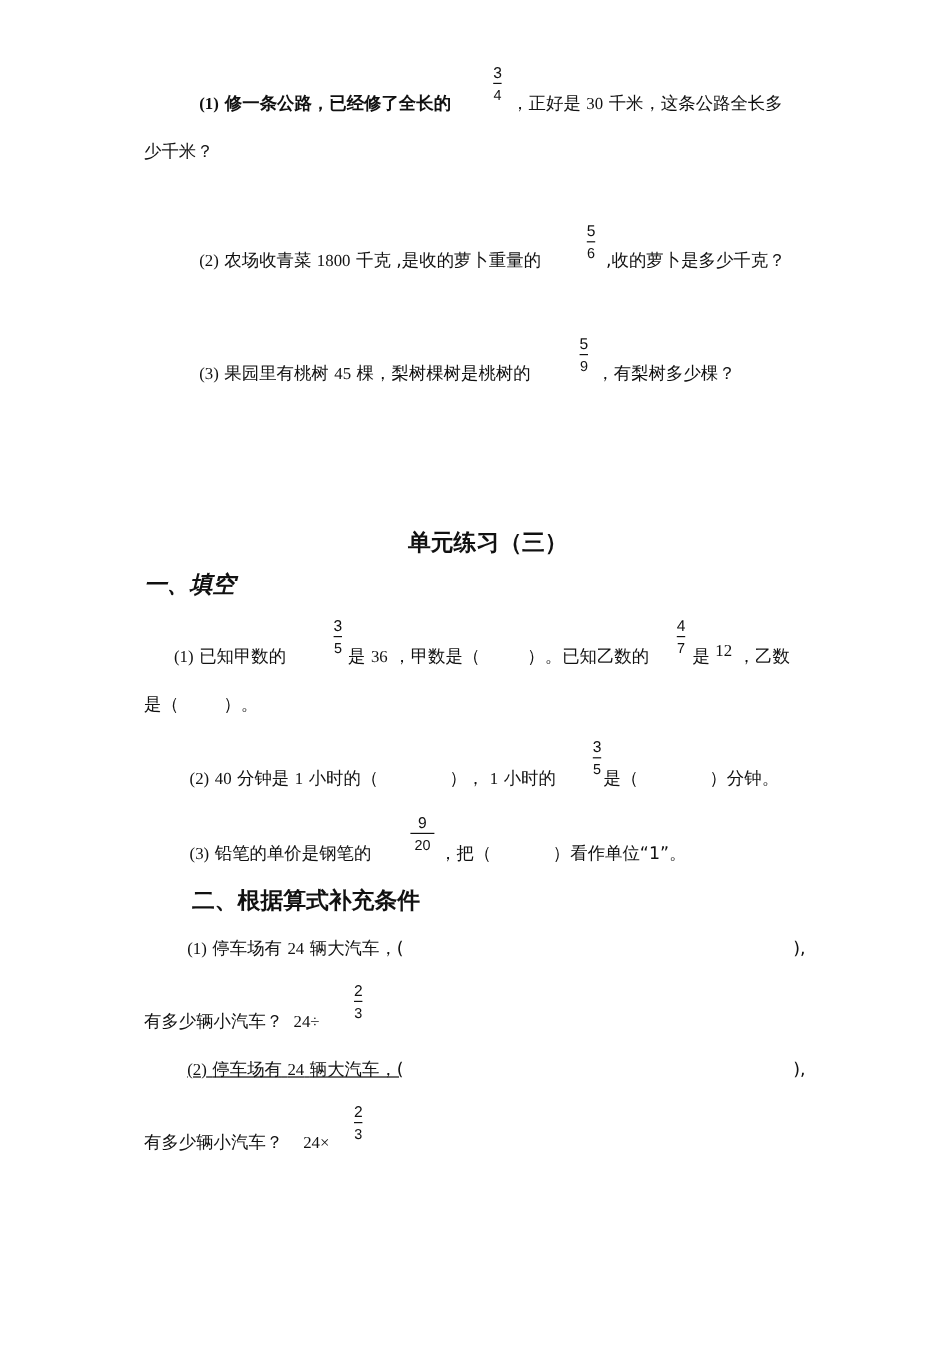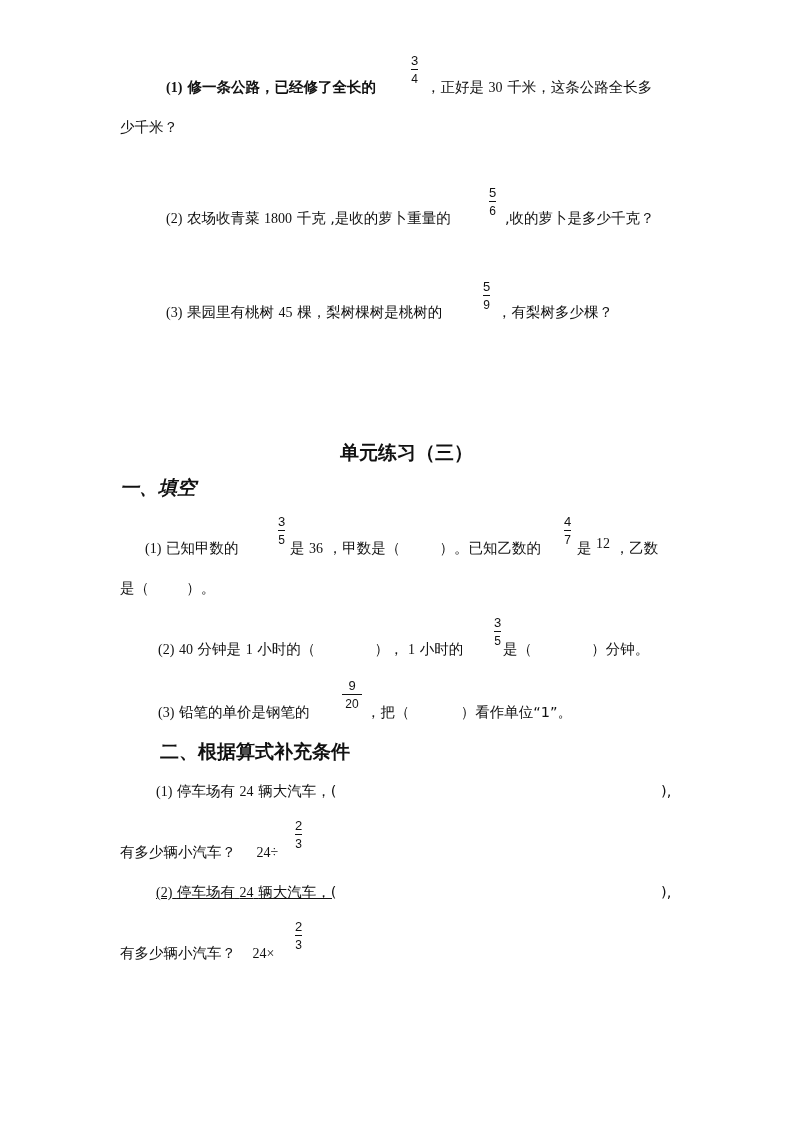--- a/index.html
+++ b/index.html
@@ -144,21 +144,21 @@
 <div class="line" style="left:156px; top:781px;">
   <span class="num">(1)</span>
   <span>停车场有</span>
   <span class="num">24</span>
   <span>辆大汽车，(</span>
 </div>
 <span class="blank" style="position:absolute; left:365px; top:781px; width:290px; height:20px;"></span>
 <div class="line" style="left:661px; top:781px;">),</div>
 <div class="line" style="left:120px; top:842px;">
   <span>有多少辆小汽车？</span>
-  <span class="num" style="margin-left:16px;">24÷</span>
+  <span class="num" style="margin-left:4px;">24÷</span>
 </div>
 <span class="frac" style="left:295px; top:818px;">
   <span class="n">2</span>
   <span class="bar"></span>
   <span class="d">3</span>
 </span>
 
 <div class="line" style="left:156px; top:882px;text-decoration:underline;">
   <span class="num">(2)</span>
   <span>停车场有</span>

